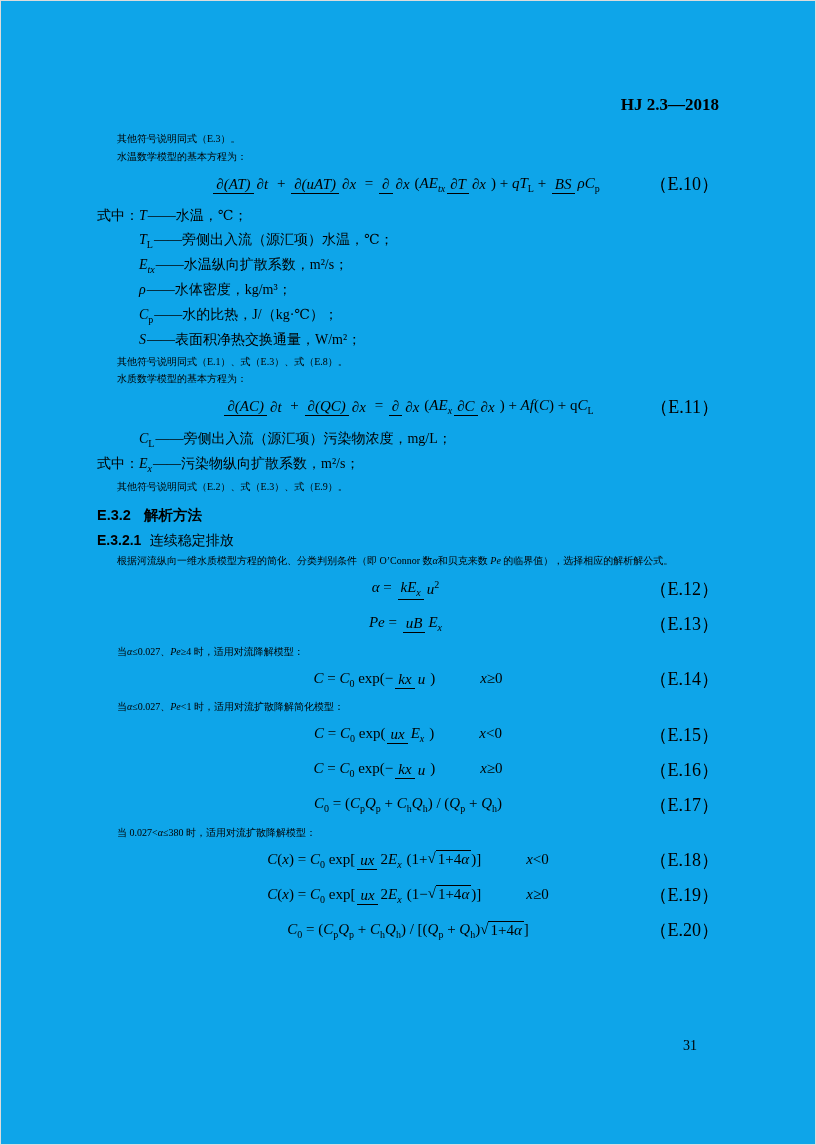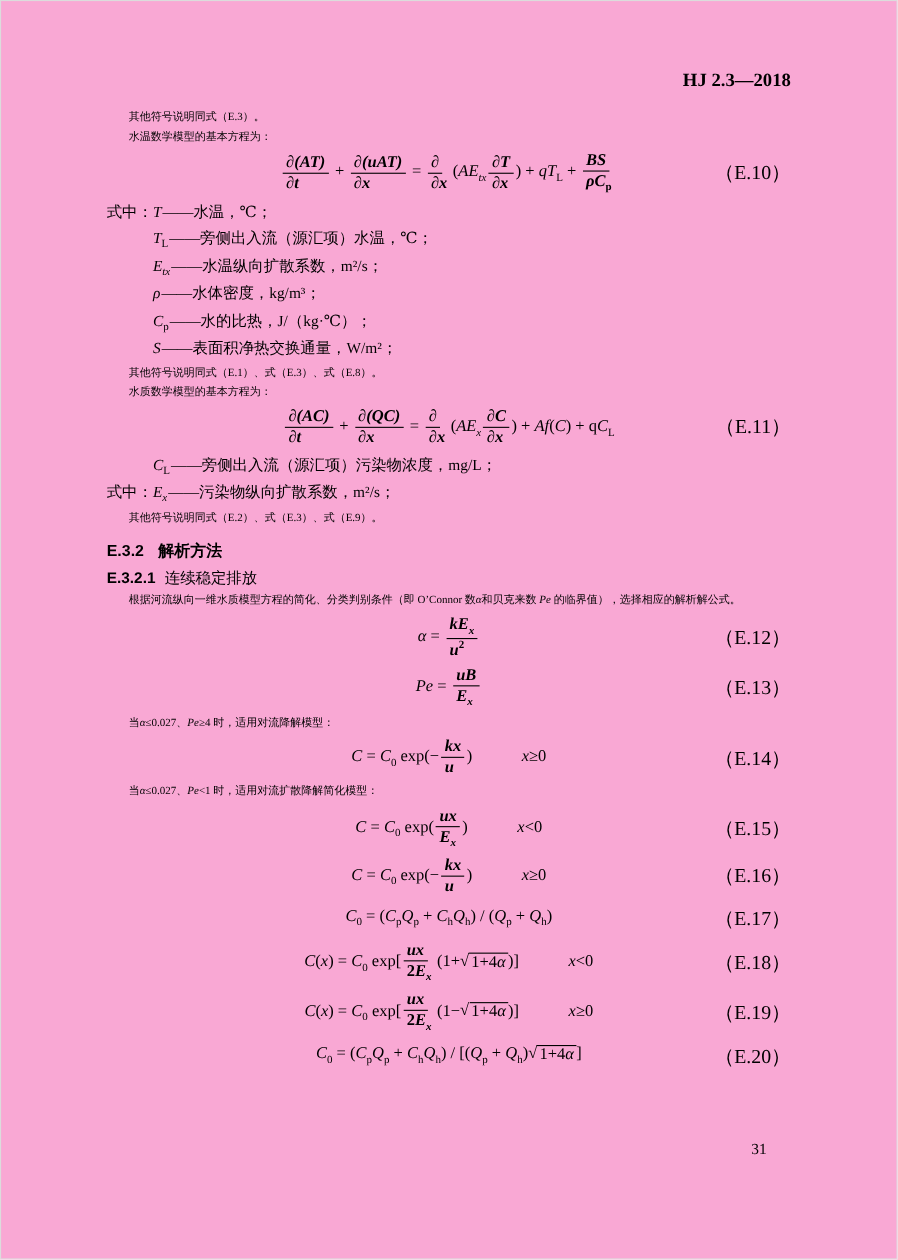--- a/index.html
+++ b/index.html
@@ -1,32 +1,32 @@
 <!DOCTYPE html>
 <html><head>
 <meta charset="utf-8">
 <style>
   * { box-sizing: border-box; }
   html, body { margin: 0; padding: 0; background: #ffffff; }
   body { font-family: "Liberation Serif", "DejaVu Serif", serif; color: #000; }
   .page {
     width: 816px; height: 1145px; position: relative; margin: 0 auto;
-    background: #f9a8d4; border: 1px solid #dcdcdc;
-    padding: 62px 96px 0 96px; overflow: hidden;
+    background: #0ea5e9; border: 1px solid #dcdcdc;
+    padding: 94px 96px 0 96px; overflow: hidden;
   }
   .doc-header { text-align: right; font-weight: 700; font-size: 17px; line-height: 1.2; margin-bottom: 16px; }
   .para { margin: 2px 0; font-size: 10px; line-height: 1.55; }
   .indent { text-indent: 2em; }
   .frow { position: relative; display: flex; justify-content: center; align-items: center; margin: 5px 0; min-height: 30px; }
   .math { font-size: 15px; white-space: nowrap; }
   .flabel { position: absolute; right: 0; top: 50%; transform: translateY(-50%); font-size: 18px; }
   .it { font-style: italic; }
   sub { font-size: 10px; }
   sup { font-size: 10px; }
-  .frac { display: inline-flex; flex-direction: column; align-items: flex-start; vertical-align: middle; margin: 0 2px; line-height: 1.2; text-align: center; font-weight: bold; }
+  .frac { display: inline-flex; flex-direction: row; align-items: center; vertical-align: middle; margin: 0 2px; line-height: 1.2; text-align: center; }
   .fn { display: block; border-bottom: 1px solid #000; padding: 0 3px; }
   .fd { display: block; padding: 0 3px; }
   .sqrt { display: inline-flex; align-items: flex-start; }
   .sqrt-sign { line-height: 1.15; }
   .sqrt-body { border-top: 1px solid #000; line-height: 1.15; padding: 0 2px; }
   .defs { font-size: 14px; }
   .def-line { line-height: 1.72; padding-left: 3em; }
   .def-line.first { padding-left: 0; }
   .def-sym { font-size: 14px; margin-right: 1px; }
   .h-e32 { margin: 12px 0 4px; font-size: 14.5px; }
@@ -166,20 +166,21 @@
           <span class="fn"><span class="it">kx</span></span>
           <span class="fd"><span class="it">u</span></span>
         </span><span>)</span><span style="display: inline-block; width: 3em;"></span><span class="it">x</span><span>≥0</span></span>
     <span class="flabel">（E.16）</span>
   </div>
   <div class="frow">
     <span class="math"><span class="it">C</span><sub>0</sub><span> = (</span><span class="it">C</span><sub>p</sub><span class="it">Q</span><sub>p</sub><span> + </span><span class="it">C</span><sub>h</sub><span class="it">Q</span><sub>h</sub><span>) / (</span><span class="it">Q</span><sub>p</sub><span> + </span><span class="it">Q</span><sub>h</sub><span>)</span></span>
     <span class="flabel">（E.17）</span>
   </div>
 
+  <p class="para indent"><span>当 0.027&lt;</span><span class="it">α</span><span>≤380 时，适用对流扩散降解模型：</span></p>
 
   <div class="frow">
     <span class="math"><span class="it">C</span><span>(</span><span class="it">x</span><span>) = </span><span class="it">C</span><sub>0</sub><span> exp[</span><span class="frac">
           <span class="fn"><span class="it">ux</span></span>
           <span class="fd"><span>2</span><span class="it">E</span><sub class="it">x</sub></span>
         </span><span>(1+</span><span class="sqrt">
           <span class="sqrt-sign">√</span>
           <span class="sqrt-body"><span>1+4</span><span class="it">α</span></span>
         </span><span>)]</span><span style="display: inline-block; width: 3em;"></span><span class="it">x</span><span>&lt;0</span></span>
     <span class="flabel">（E.18）</span>

